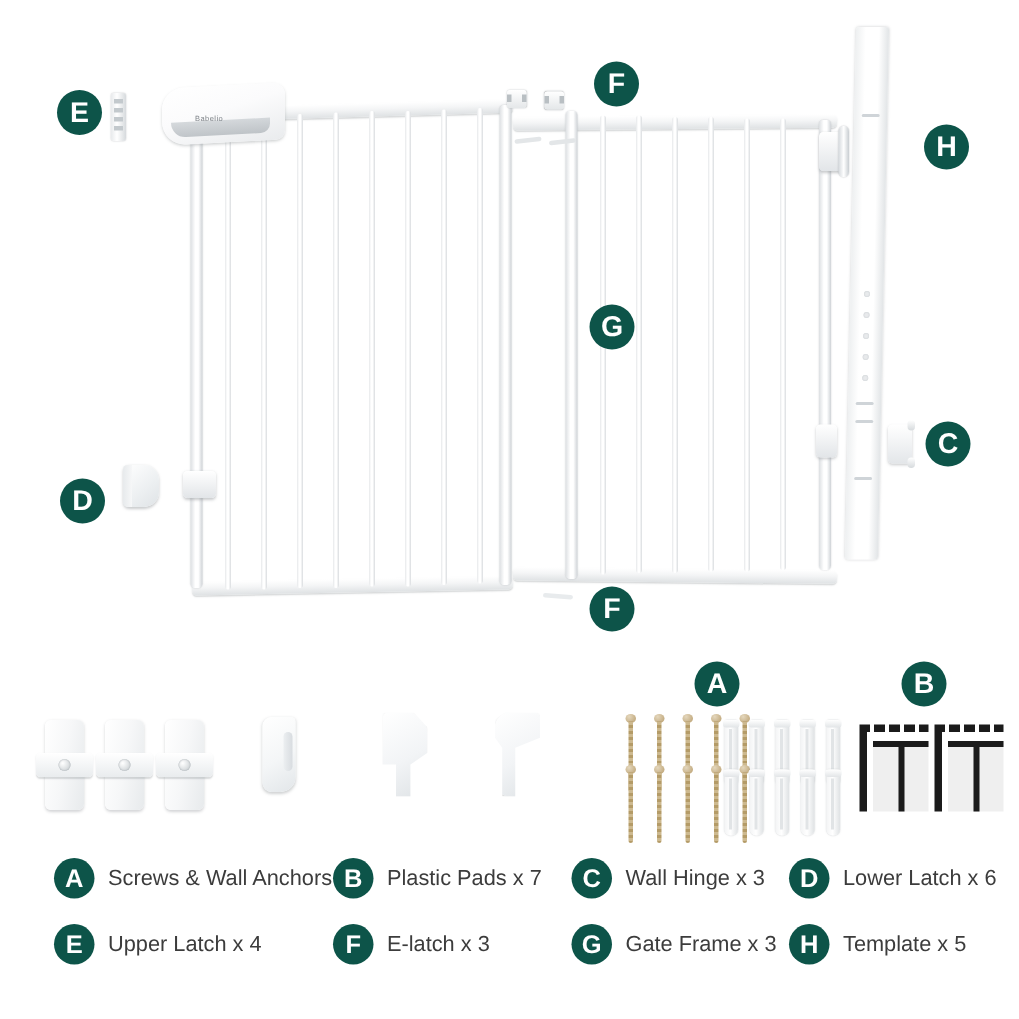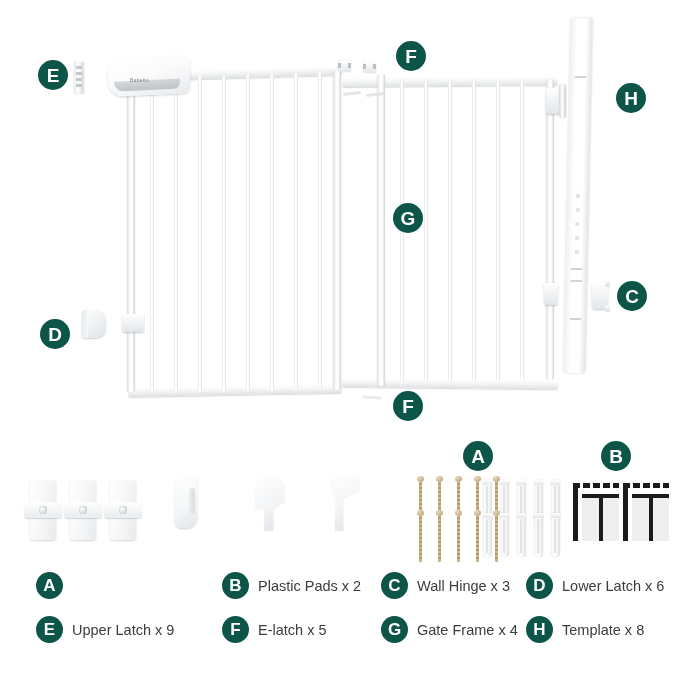--- a/index.html
+++ b/index.html
@@ -411,45 +411,46 @@
     </div>
 
     <div class="badge big" style="left:463px;top:6px;">A</div>
     <div class="badge big" style="left:601px;top:6px;">B</div>
   </div>
 
   <div id="legend">
 
     <div class="leg" style="left:36px;top:22px;">
       <div class="badge mid">A</div>
+      <div class="txt">Screws &amp; Wall Anchors</div>
     </div>
     <div class="leg" style="left:222px;top:22px;">
       <div class="badge mid">B</div>
-      <div class="txt">Plastic Pads x 2</div>
+      <div class="txt">Plastic Pads x 7</div>
     </div>
     <div class="leg" style="left:381px;top:22px;">
       <div class="badge mid">C</div>
       <div class="txt">Wall Hinge x 3</div>
     </div>
     <div class="leg" style="left:526px;top:22px;">
       <div class="badge mid">D</div>
       <div class="txt">Lower Latch x 6</div>
     </div>
 
     <div class="leg" style="left:36px;top:66px;">
       <div class="badge mid">E</div>
-      <div class="txt">Upper Latch x 9</div>
+      <div class="txt">Upper Latch x 4</div>
     </div>
     <div class="leg" style="left:222px;top:66px;">
       <div class="badge mid">F</div>
-      <div class="txt">E-latch x 5</div>
+      <div class="txt">E-latch x 3</div>
     </div>
     <div class="leg" style="left:381px;top:66px;">
       <div class="badge mid">G</div>
-      <div class="txt">Gate Frame x 4</div>
+      <div class="txt">Gate Frame x 3</div>
     </div>
     <div class="leg" style="left:526px;top:66px;">
       <div class="badge mid">H</div>
-      <div class="txt">Template x 8</div>
+      <div class="txt">Template x 5</div>
     </div>
   </div>
 
 </div>
 
 </body></html>

